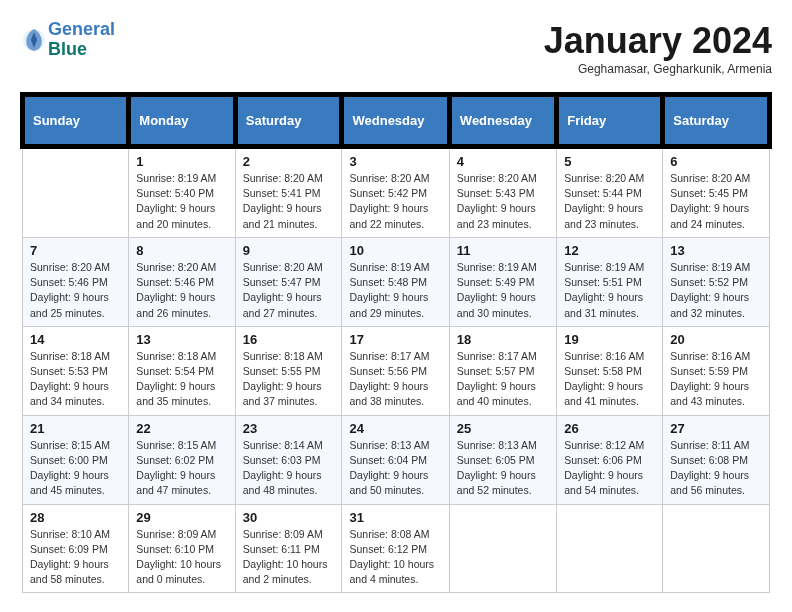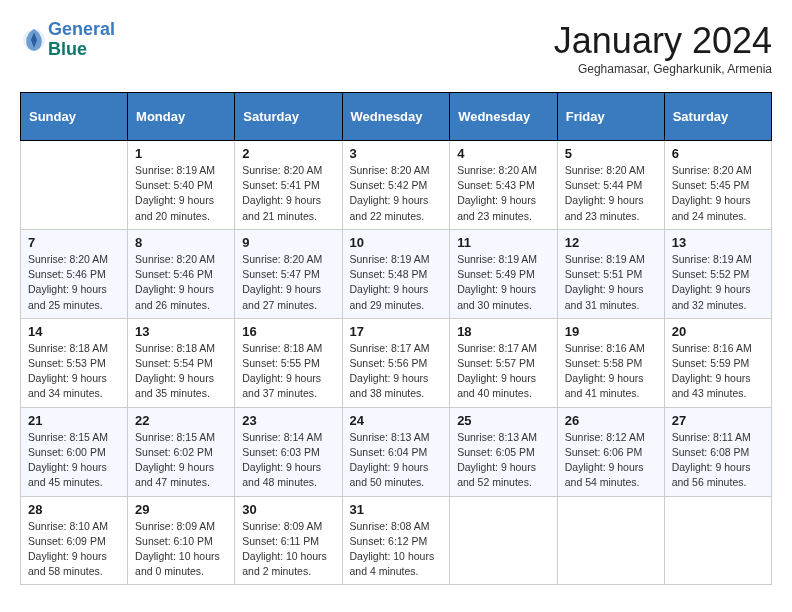--- a/index.html
+++ b/index.html
@@ -31,40 +31,40 @@
     }
     .logo-icon {
       width: 28px;
       height: 28px;
     }
     .title-area {
       text-align: right;
     }
     .month-title {
       font-size: 36px;
-      font-weight: normal;
+      font-weight: bold;
       color: #1a1a1a;
     }
     .location-title {
       font-size: 12px;
       color: #333;
     }
     .calendar-table {
       width: 100%;
       border-collapse: collapse;
       border: 1px solid #ccc;
     }
     .calendar-table th {
       background-color: #3a7abf;
       color: #fff;
       font-size: 13px;
       font-weight: bold;
       padding: 16px 8px;
       text-align: left;
-      border: 1px solid #000000;
+      border: 5px solid #000000;
     }
     .calendar-table td {
       vertical-align: top;
       border: 1px solid #ccc;
       padding: 5px 7px;
       width: 108px;
       min-height: 80px;
       background: #fff;
     }
     .calendar-table tr:nth-child(even) td {

